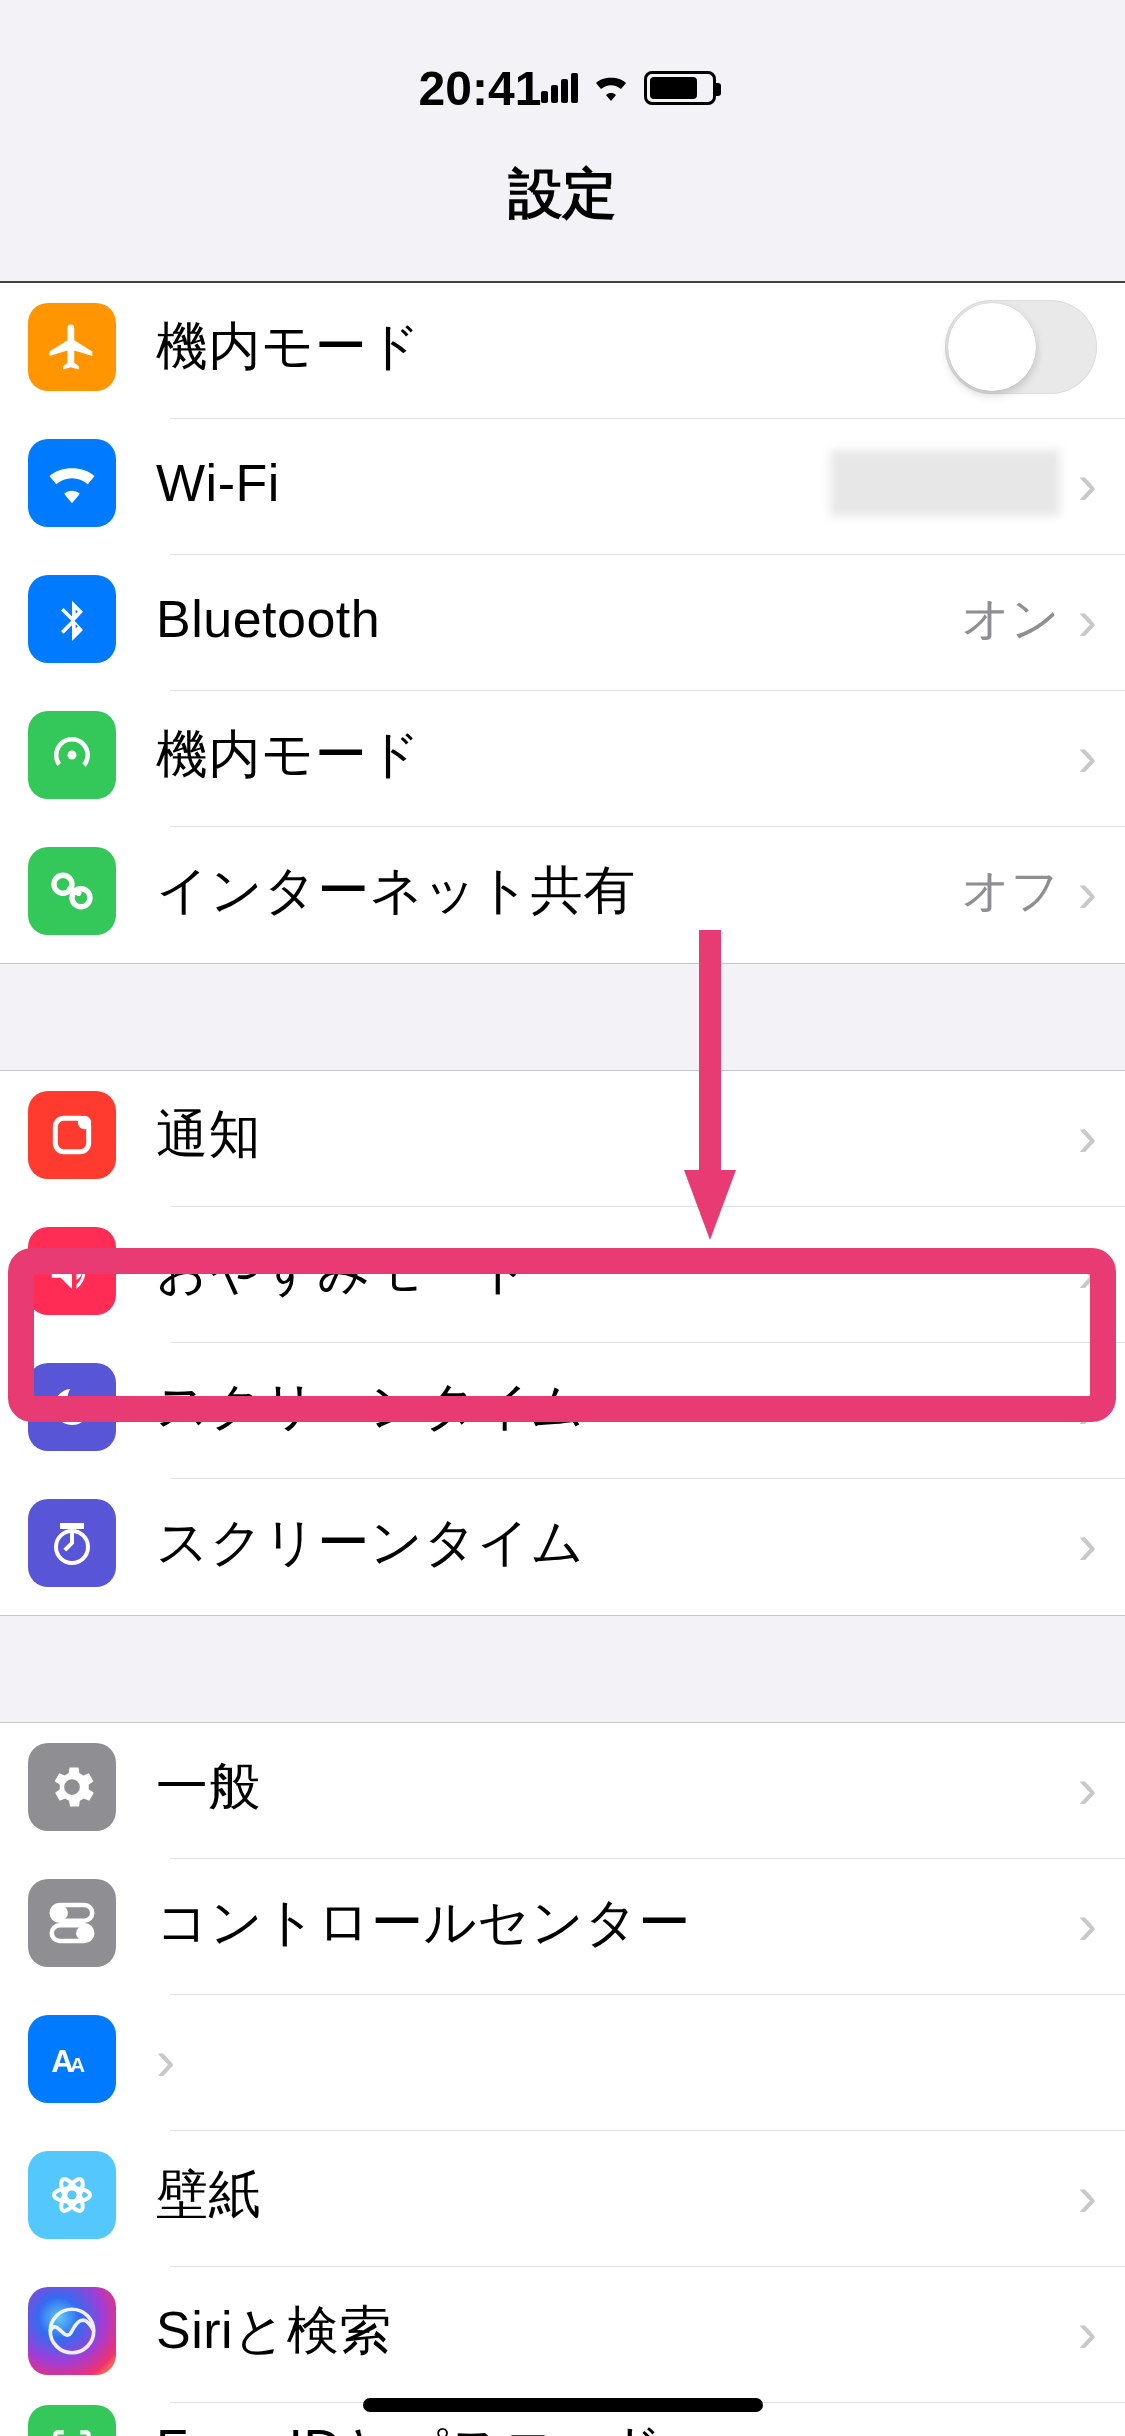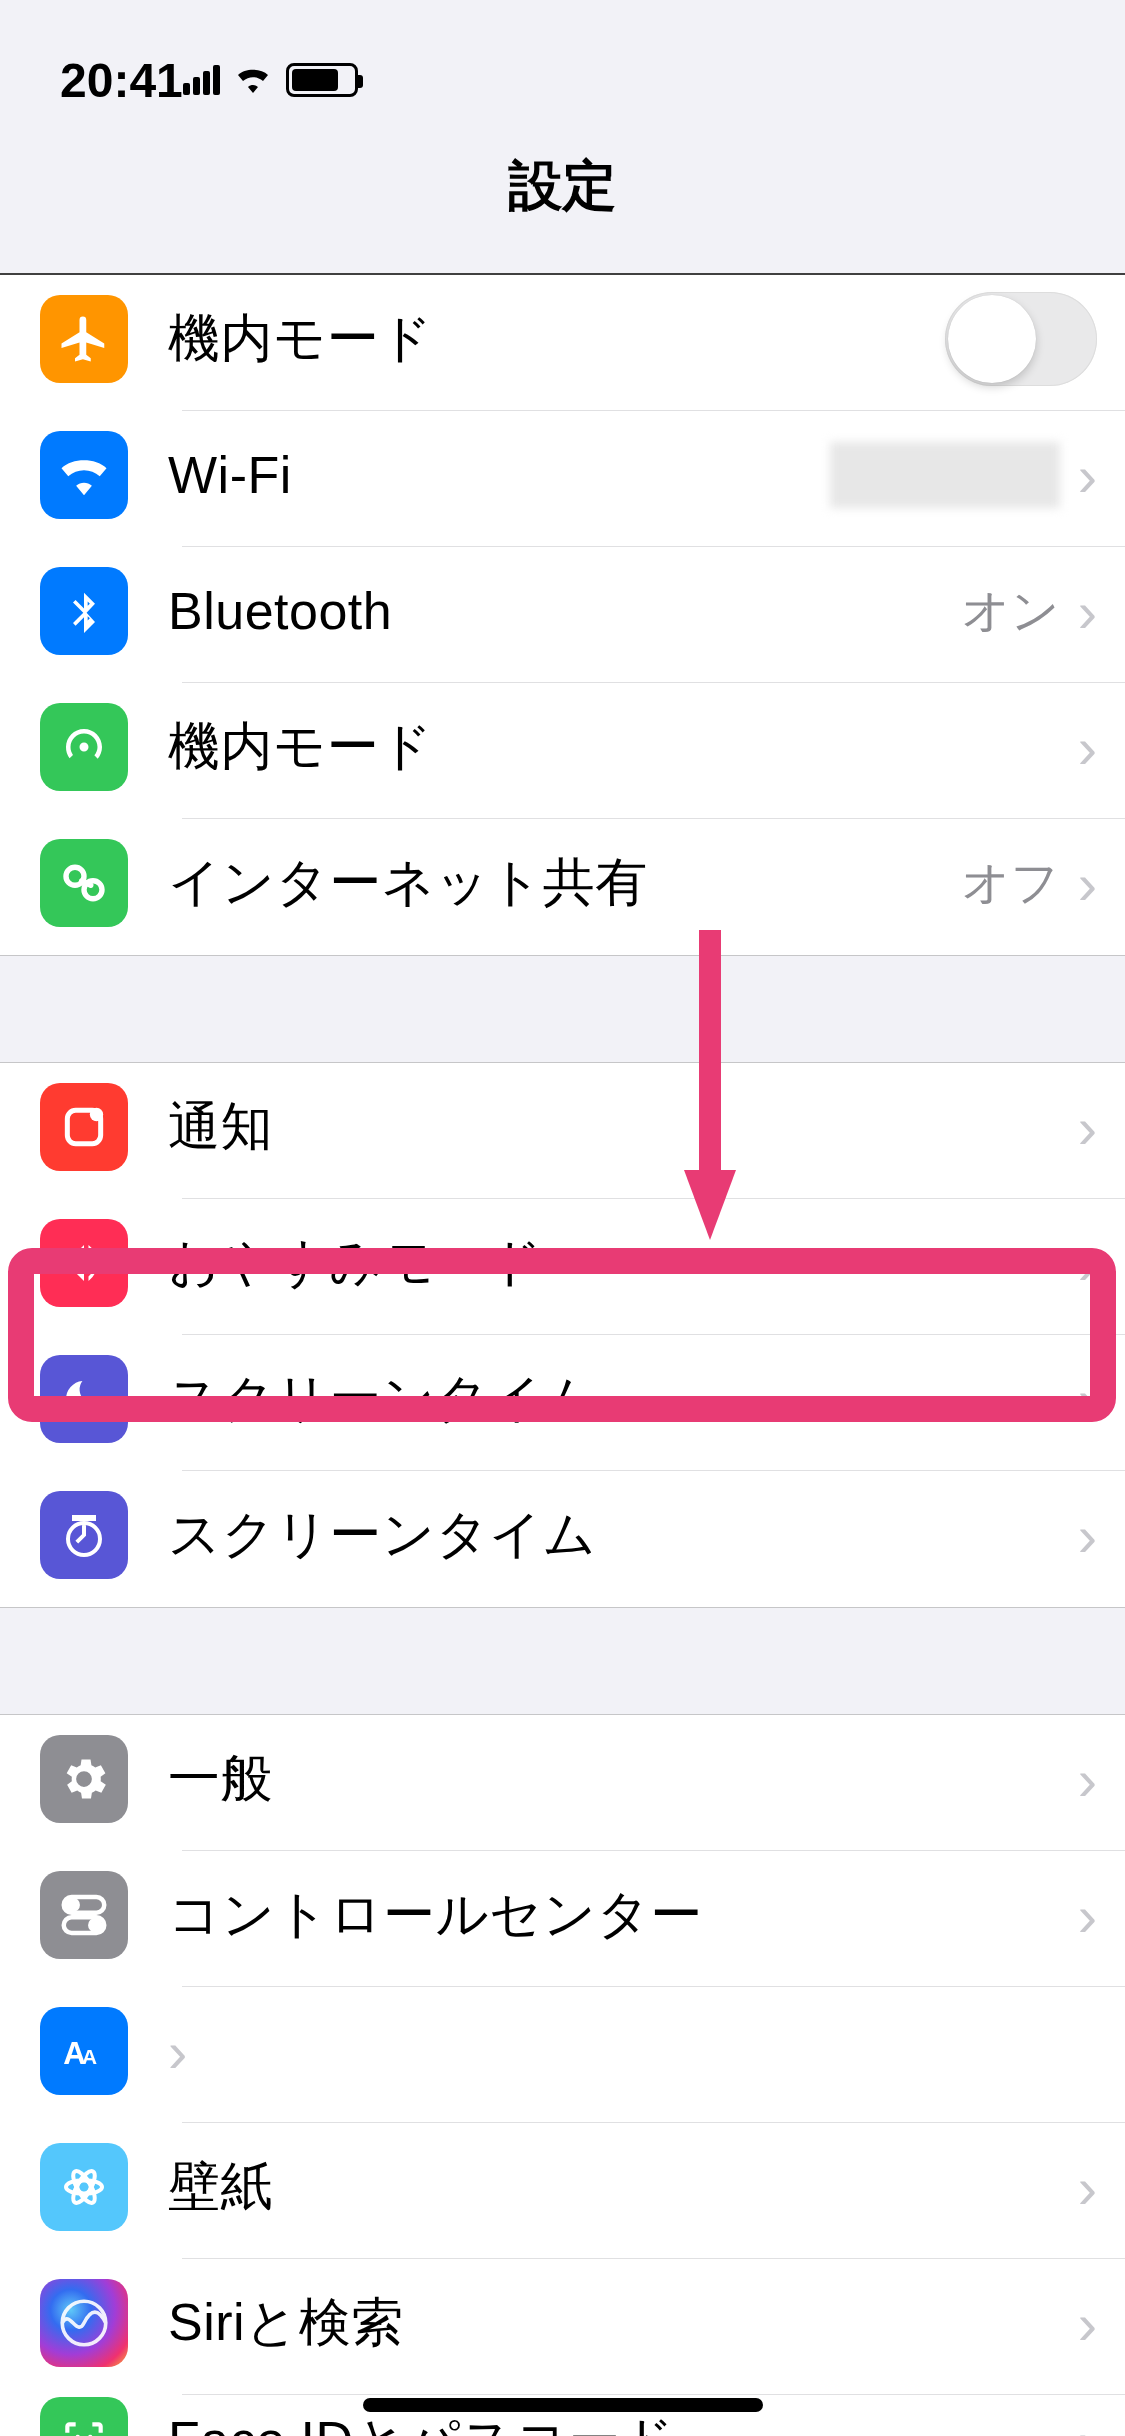--- a/index.html
+++ b/index.html
@@ -7,24 +7,25 @@
   width: 1125px;
   height: 2436px;
   font-family: -apple-system, "Helvetica Neue", Arial, sans-serif;
   background: #f2f2f7;
   overflow: hidden;
   position: relative;
 }
 .status-bar {
   height: 130px;
   display: flex;
-  justify-content: flex-start;
+  justify-content: center;
   align-items: center;
   padding: 30px 50px 0 60px;
   background: #f2f2f7;
+  margin-top: 8px;
 }
 .status-time { font-size: 48px; font-weight: 600; }
 .status-right { display: flex; align-items: center; gap: 12px; }
 .signal-bars { display: flex; align-items: flex-end; gap: 3px; }
 .signal-bars span { width: 7px; background: #000; border-radius: 2px; }
 .signal-bars span:nth-child(1){height:12px}
 .signal-bars span:nth-child(2){height:18px}
 .signal-bars span:nth-child(3){height:24px}
 .signal-bars span:nth-child(4){height:30px}
 .wifi-ico svg { width: 42px; height: 30px; }
@@ -41,21 +42,20 @@
   background: #f2f2f7;
 }
 
 .section { background: #fff; }
 .row {
   display: flex;
   align-items: center;
   padding: 0 28px 8px 28px;
   min-height: 136px;
   position: relative;
-  margin-left: 12px;
 }
 .row .sep {
   position: absolute;
   left: 170px; right: 0; bottom: 0;
   height: 1px; background: #e0e0e2;
 }
 .row:last-child .sep { display:none; }
 .gap { height: 108px; background: #f2f2f7; border-top:1px solid #c6c6c8; border-bottom:1px solid #c6c6c8; }
 
 .icon-box {

